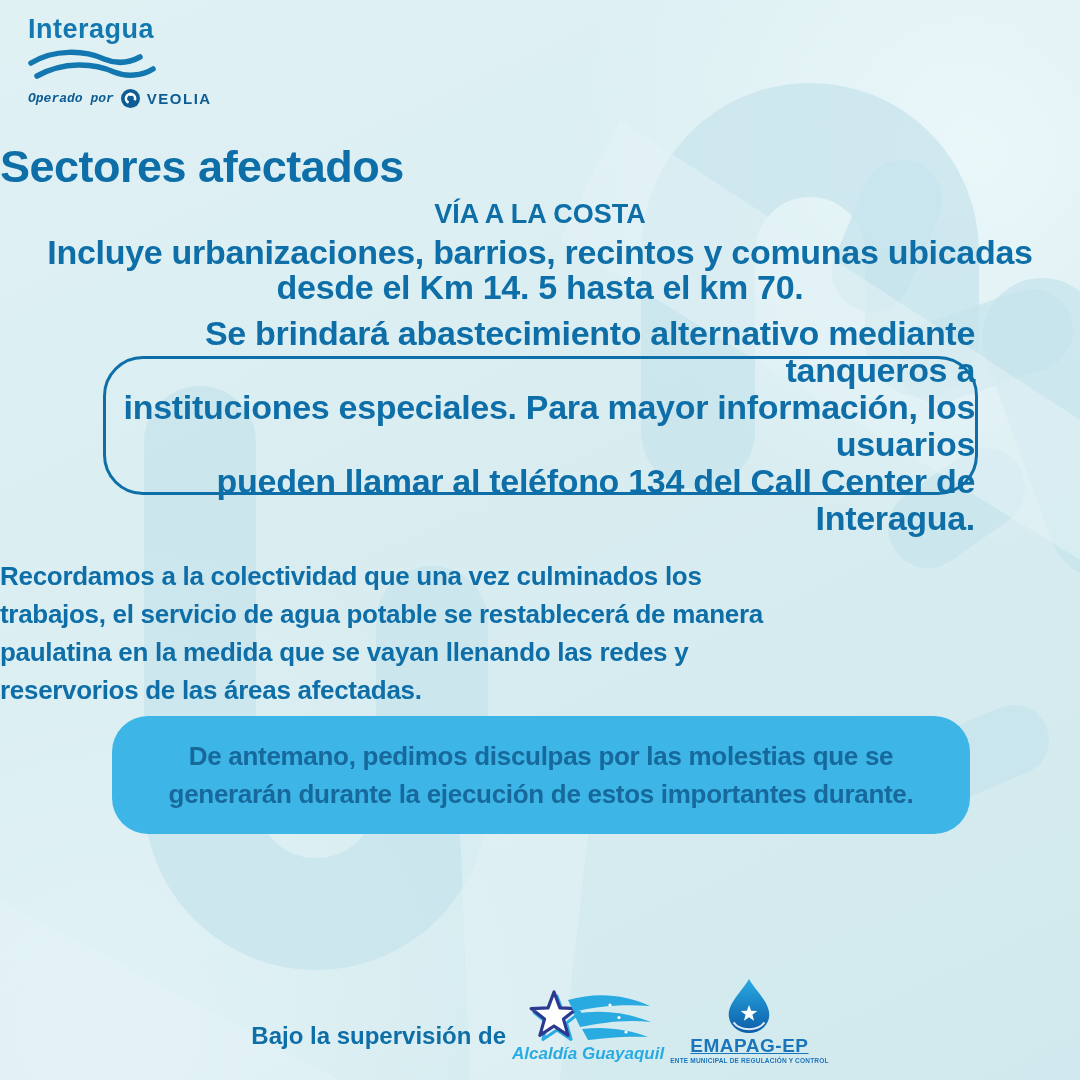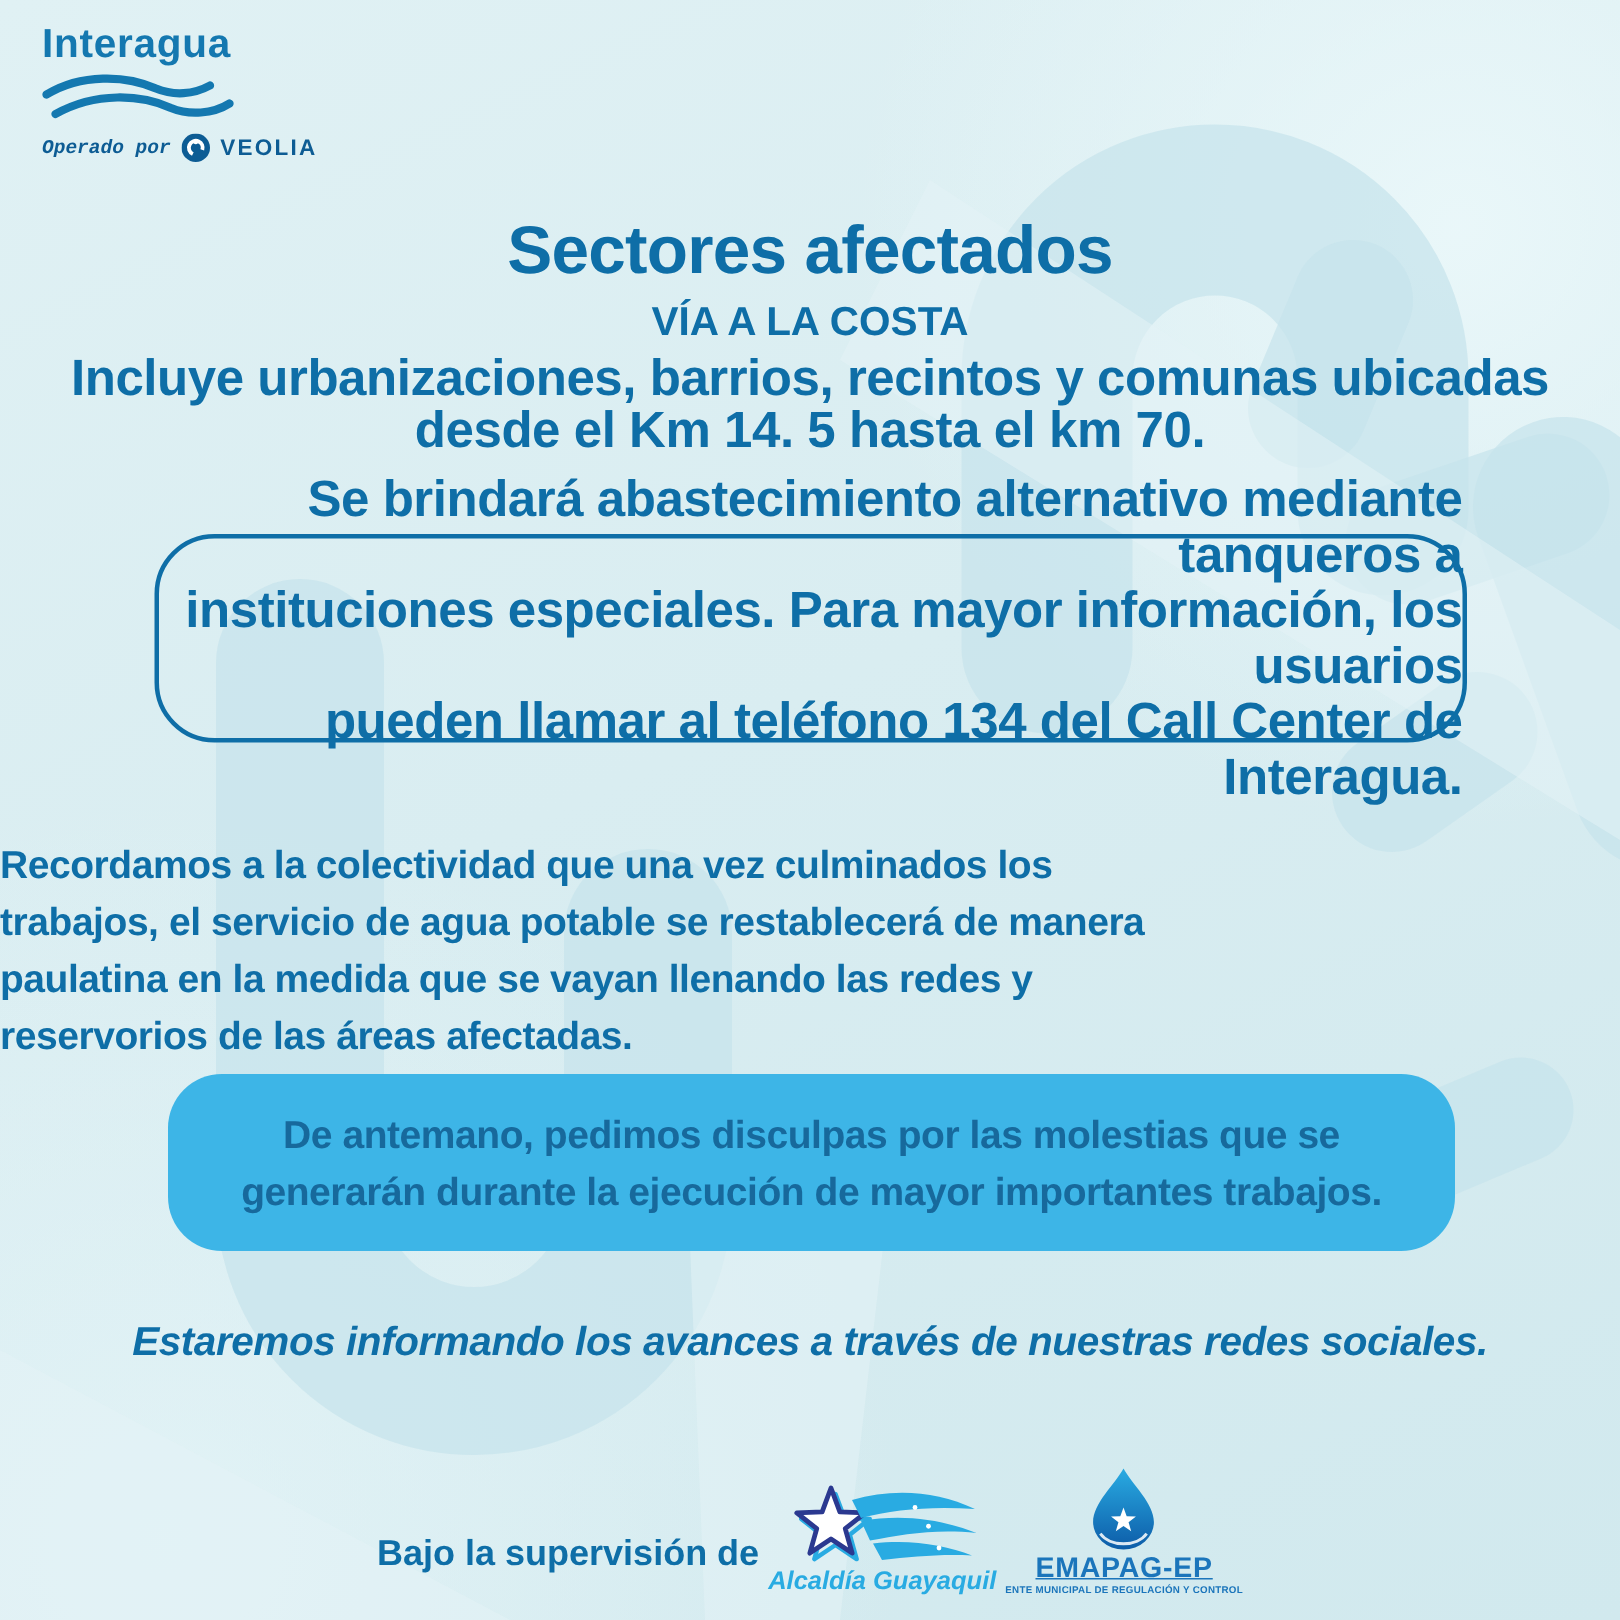--- a/index.html
+++ b/index.html
@@ -17,21 +17,21 @@
 
   
   .brand{position:absolute;left:28px;top:16px;}
   .brand-name{font-size:27px;font-weight:bold;color:#1478b0;letter-spacing:.5px;line-height:1;}
   .brand-waves{display:block;margin-top:3px;}
   .brand-operated{display:flex;align-items:center;gap:7px;margin-top:7px;}
   .operated-label{font-style:italic;font-weight:bold;font-size:13px;color:#0d5c94;font-family:Liberation Mono, monospace;}
   .operator-name{font-weight:bold;font-size:15px;color:#0d5c94;letter-spacing:1.5px;}
 
   
-  .title{position:absolute;top:141px;left:0;width:100%;text-align:center;
+  .title{position:absolute;top:141px;left:0;width:100%;text-align:left;
     font-size:45px;font-weight:bold;letter-spacing:-.5px;}
   .subtitle{position:absolute;top:199px;left:0;width:100%;text-align:center;
     font-size:27px;font-weight:bold;}
   .description{position:absolute;top:235px;left:0;width:100%;text-align:center;
     font-size:34px;font-weight:bold;line-height:35px;letter-spacing:-.3px;}
 
   
   .info-box{position:absolute;left:103px;top:356px;width:875px;height:139px;
     box-sizing:border-box;border:3px solid #0e6ea7;border-radius:40px;
     display:flex;align-items:center;justify-content:center;}
@@ -113,24 +113,23 @@
 pueden llamar al teléfono 134 del Call Center de Interagua.</div>
   </div>
 
   <div class="reminder txt-blue preline">Recordamos a la colectividad que una vez culminados los
 trabajos, el servicio de agua potable se restablecerá de manera
 paulatina en la medida que se vayan llenando las redes y
 reservorios de las áreas afectadas.</div>
 
   <div class="apology-box">
     <div class="apology-text preline">De antemano, pedimos disculpas por las molestias que se
-generarán durante la ejecución de mayor importantes trabajos.</div>
+generarán durante la ejecución de estos importantes durante.</div>
   </div>
 
-  <div class="social-note txt-blue">Estaremos informando los avances a través de nuestras redes sociales.</div>
 
   <div class="supervision">
     <div class="supervision-label txt-blue">Bajo la supervisión de</div>
 
     <div class="logo-col">
       <svg width="132" height="58" viewBox="0 0 132 58">
         <g transform="translate(3,2)">
           <polygon points="32,6 37.9,21.9 54.8,22.6 41.5,33.1 46.1,49.4 32,40 17.9,49.4 22.5,33.1 9.2,22.6 26.1,21.9" fill="none" stroke="#29abe2" stroke-width="3" stroke-linejoin="round"></polygon>
         </g>
         <polygon points="32,4 37.9,19.9 54.8,20.6 41.5,31.1 46.1,47.4 32,38 17.9,47.4 22.5,31.1 9.2,20.6 26.1,19.9" fill="#ffffff" stroke="#2b3990" stroke-width="3.2" stroke-linejoin="round"></polygon>

